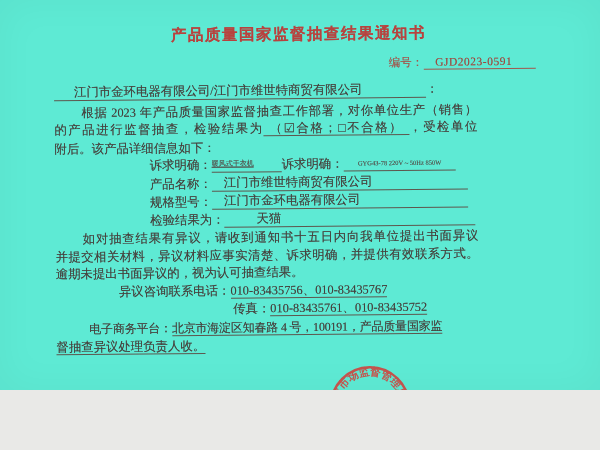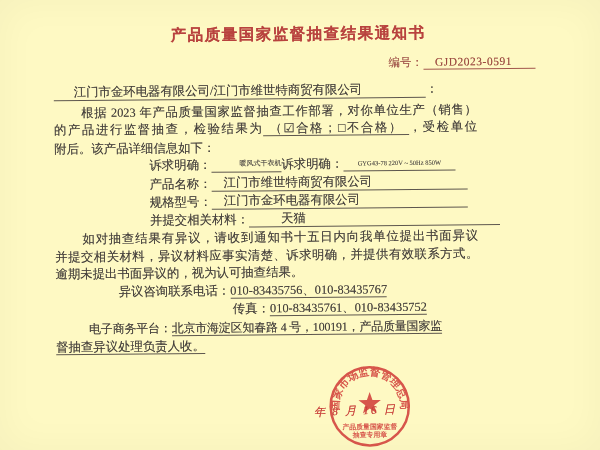--- a/index.html
+++ b/index.html
@@ -1,37 +1,37 @@
 <!DOCTYPE html>
 <html><head>
 <meta charset="utf-8">
 <style>
   html,body{margin:0;padding:0;}
   body{width:600px;height:450px;background:#e9e9e7;font-family:"Liberation Serif","DejaVu Serif",serif;}
-  .paper{position:relative;width:600px;height:450px;overflow:hidden;
-         background:#fef9c3;
+  .paper{position:relative;width:600px;height:390px;overflow:hidden;
+         background:#5eead4;
          box-shadow:inset 0 0 40px rgba(0,0,0,0.04);}
   .content{position:absolute;inset:0;transform:rotate(-0.55deg);transform-origin:50% 50%;
            color:#46413d;font-size:12.4px;}
   .line{position:absolute;line-height:16px;white-space:nowrap;
         text-shadow:0 0 0.4px rgba(70,65,61,0.55);}
   .just{left:55px;width:423px;text-align:justify;text-align-last:justify;white-space:normal;}
   .indent{text-indent:2.2em;}
   .title{left:0;width:100%;text-align:center;font-size:15.5px;font-weight:bold;
          letter-spacing:1.5px;color:#b8423e;text-shadow:0 0 0.6px rgba(184,66,62,0.8);}
   .docnum{color:#a2564c;font-size:11.5px;text-shadow:0 0 0.4px rgba(162,86,76,0.6);}
   .docnum .num{display:inline-block;width:100px;border-bottom:1px solid #a2564c;
                padding-left:12px;letter-spacing:0.5px;color:#9c4a40;line-height:13px;}
   .ul{border-bottom:1px solid #5e574e;}
   .addr-ul{display:inline-block;width:352px;padding-left:20px;line-height:15px;}
   .result-ul{padding:0 6px;}
   .row{white-space:nowrap;}
   .fieldline{display:inline-block;border-bottom:1px solid #5e574e;line-height:15px;
              vertical-align:bottom;}
-  .w-name{width:70px;text-align:right;}
+  .w-name{width:70px;text-align:left;text-decoration:underline;}
   .w-spec{width:112px;text-align:center;}
   .w-unit{width:244px;padding-left:12px;}
   .w-plat{width:219px;padding-left:32px;}
   .tiny{font-size:7px;color:#55504a;letter-spacing:0;}
   .tiny2{font-size:6.5px;color:#55504a;letter-spacing:0;}
   .addr1{font-size:12px;letter-spacing:-0.2px;}
   .stamp{position:absolute;left:326px;top:365px;width:84px;height:84px;opacity:0.88;}
   .stamp-date{position:absolute;left:312px;top:404px;color:#c9423c;font-size:11.5px;
               font-style:italic;letter-spacing:2px;transform:rotate(-1.5deg);z-index:5;
               text-shadow:0 0 0.5px rgba(201,66,60,0.7);}
@@ -66,21 +66,21 @@
 
     <div class="line row" style="top:175px;left:150px;">
       <span>产品名称：</span><span class="fieldline w-unit">江门市维世特商贸有限公司</span>
     </div>
 
     <div class="line row" style="top:193px;left:150px;">
       <span>规格型号：</span><span class="fieldline w-unit">江门市金环电器有限公司</span>
     </div>
 
     <div class="line row" style="top:211px;left:150px;">
-      <span>并提交相关材料：</span><span class="fieldline w-plat">天猫</span>
+      <span>检验结果为：</span><span class="fieldline w-plat">天猫</span>
     </div>
 
     <div class="line just indent" style="top:229px;">如对抽查结果有异议，请收到通知书十五日内向我单位提出书面异议</div>
 
     <div class="line just" style="top:247px;">并提交相关材料，异议材料应事实清楚、诉求明确，并提供有效联系方式。</div>
 
     <div class="line" style="top:264px;left:55px;">逾期未提出书面异议的，视为认可抽查结果。</div>
 
     <div class="line" style="top:282px;left:118px;">
       <span>异议咨询联系电话：</span><span class="ul">010-83435756、010-83435767</span>

